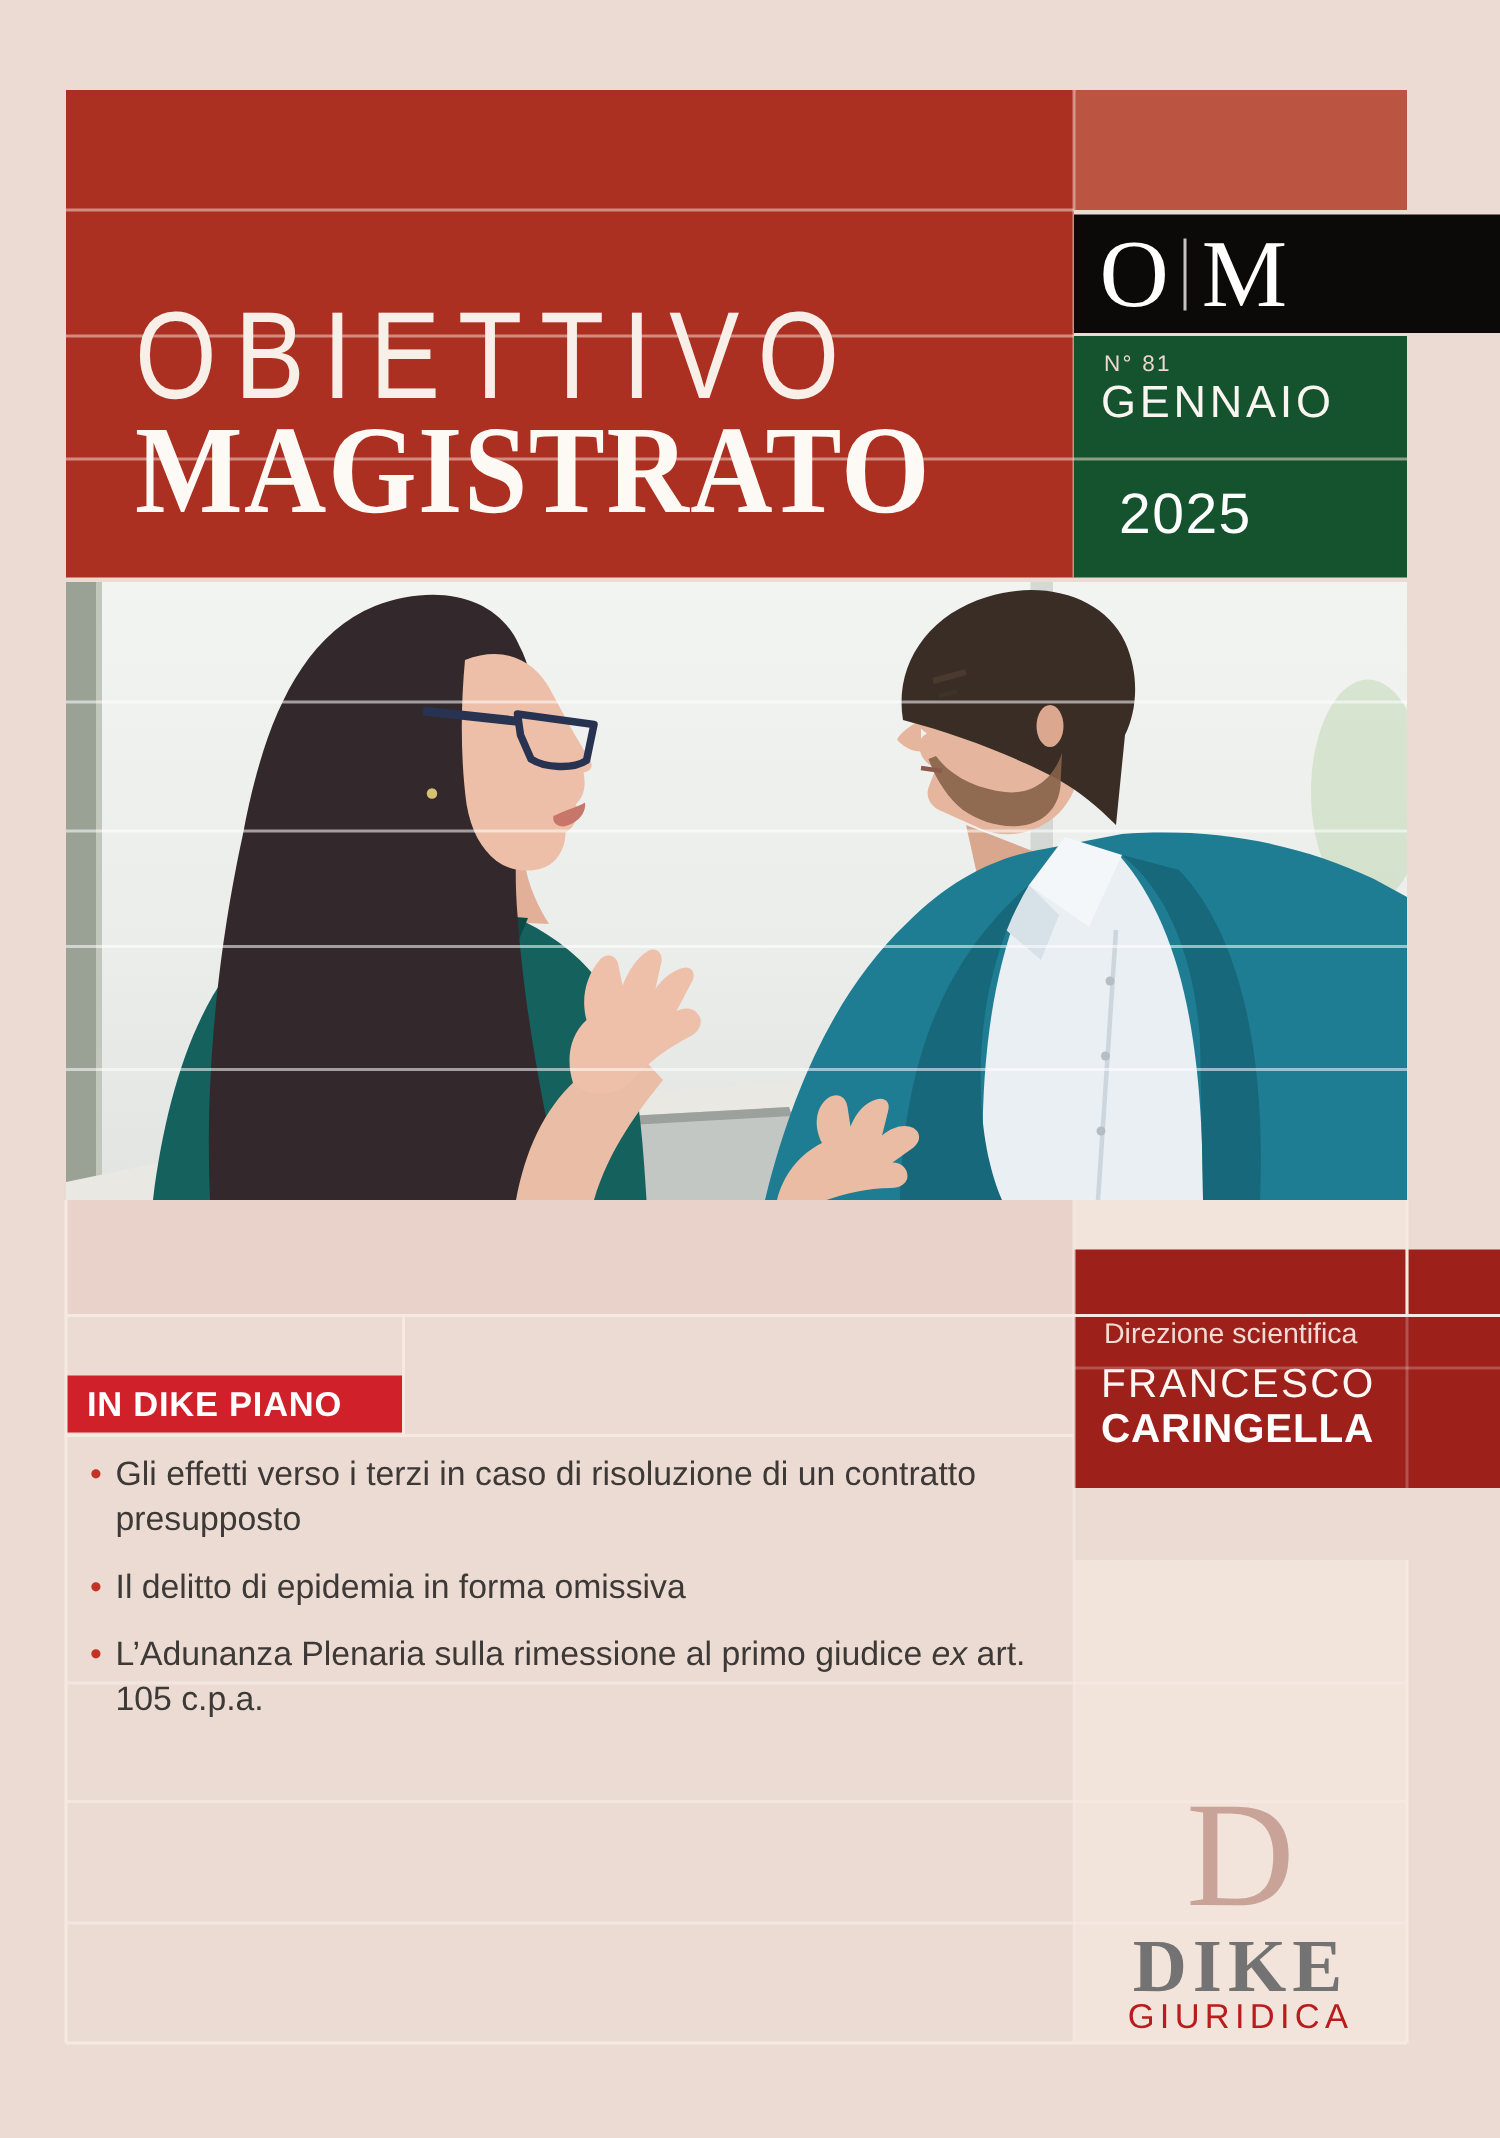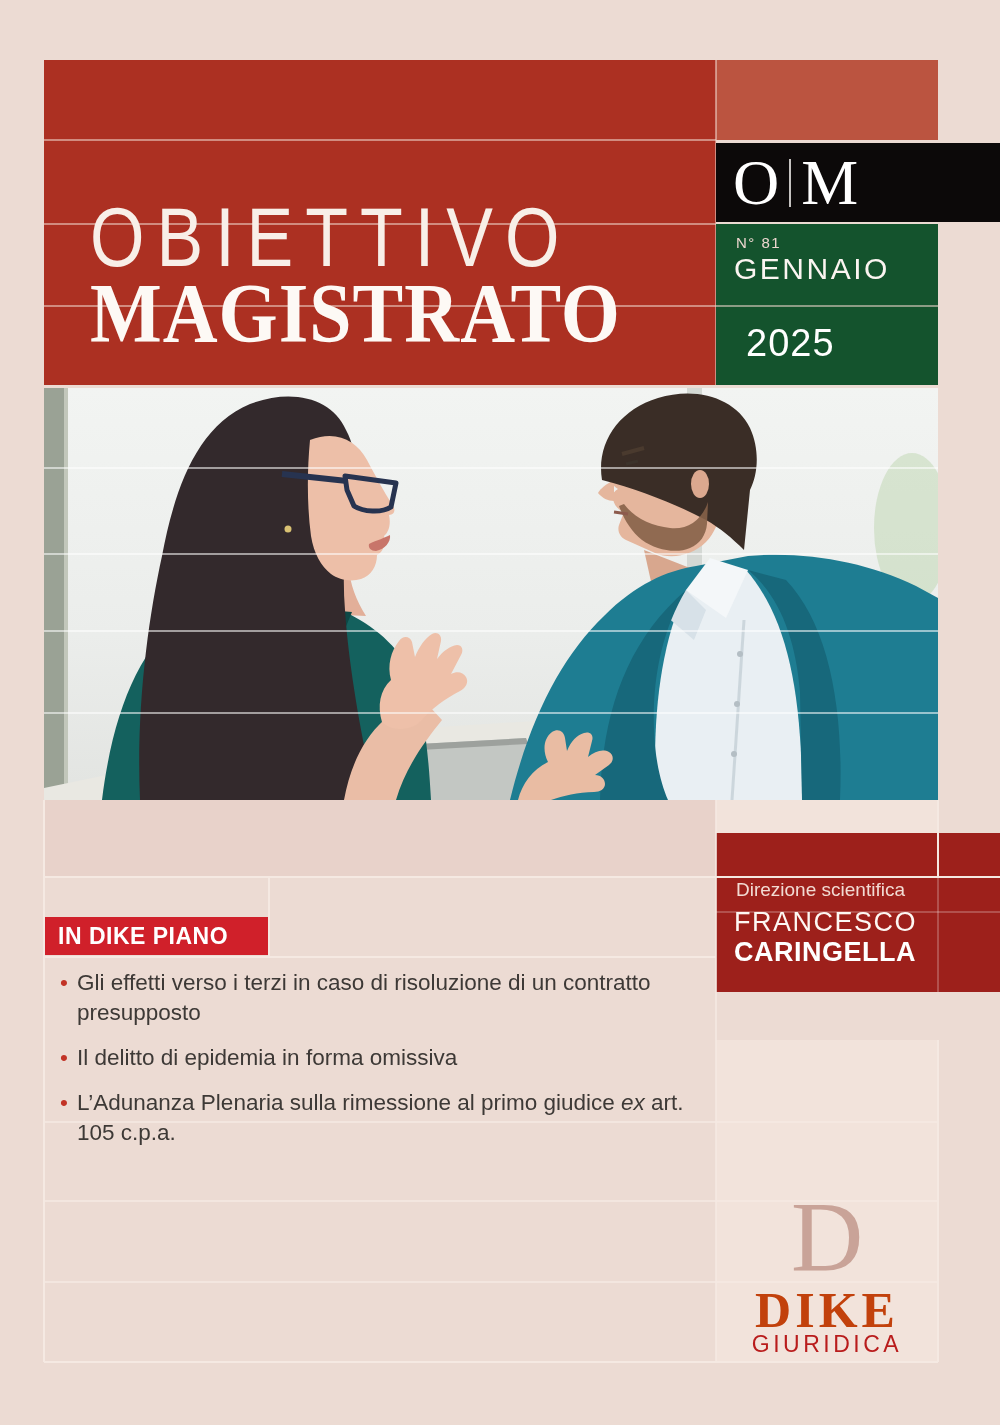--- a/index.html
+++ b/index.html
@@ -56,21 +56,21 @@
   .dir-first{left:18px;top:74px;font-size:27px;font-weight:300;letter-spacing:1.5px;color:#fdf7f3;}
   .dir-last{left:18px;top:104px;font-size:27px;font-weight:700;letter-spacing:0.5px;color:#ffffff;}
   .car-hline{left:0;top:78px;width:100%;height:2px;background:rgba(255,255,255,0.22);}
   .car-vline{left:221px;top:0;width:2px;height:100%;background:rgba(255,255,255,0.22);}
 
   
   .publisher{left:716px;top:1201px;width:222px;height:161px;text-align:center;}
   .pub-d{position:absolute;left:0;right:0;top:-14px;font-family:"Liberation Serif","DejaVu Serif",serif;
          font-size:100px;line-height:1;color:#c9a398;}
   .pub-name{position:absolute;left:0;right:0;top:84px;font-family:"Liberation Serif","DejaVu Serif",serif;
-            font-size:50px;font-weight:700;letter-spacing:4px;color:#c2410c;line-height:1;}
+            font-size:50px;font-weight:700;letter-spacing:4px;color:#737373;line-height:1;}
   .pub-sub{position:absolute;left:0;right:0;top:132px;font-size:23px;font-weight:300;
            letter-spacing:3.5px;color:#b91c1c;line-height:1;}
 
   
   .gl{position:absolute;background:#f5e9e2;}
 </style>
 </head>
 <body>
 
 <div class="abs hdr-left">

